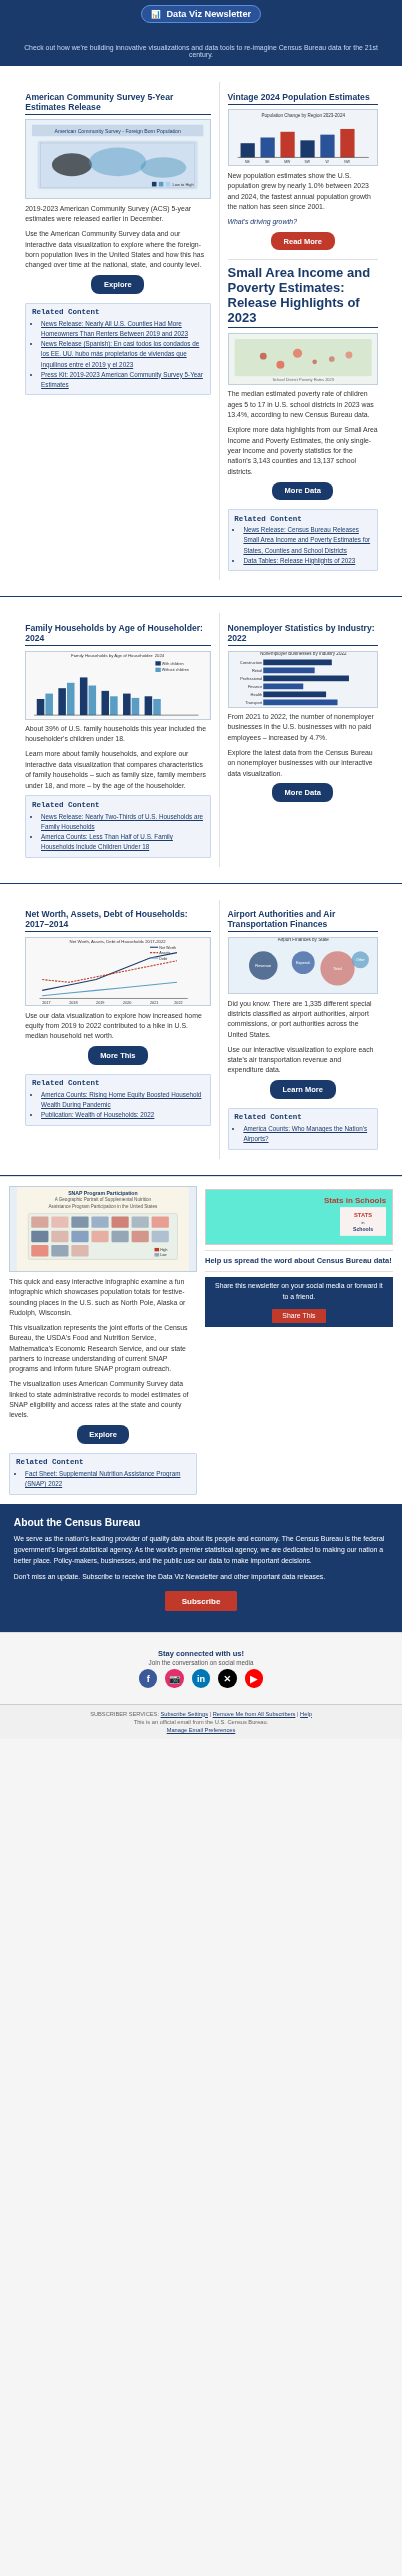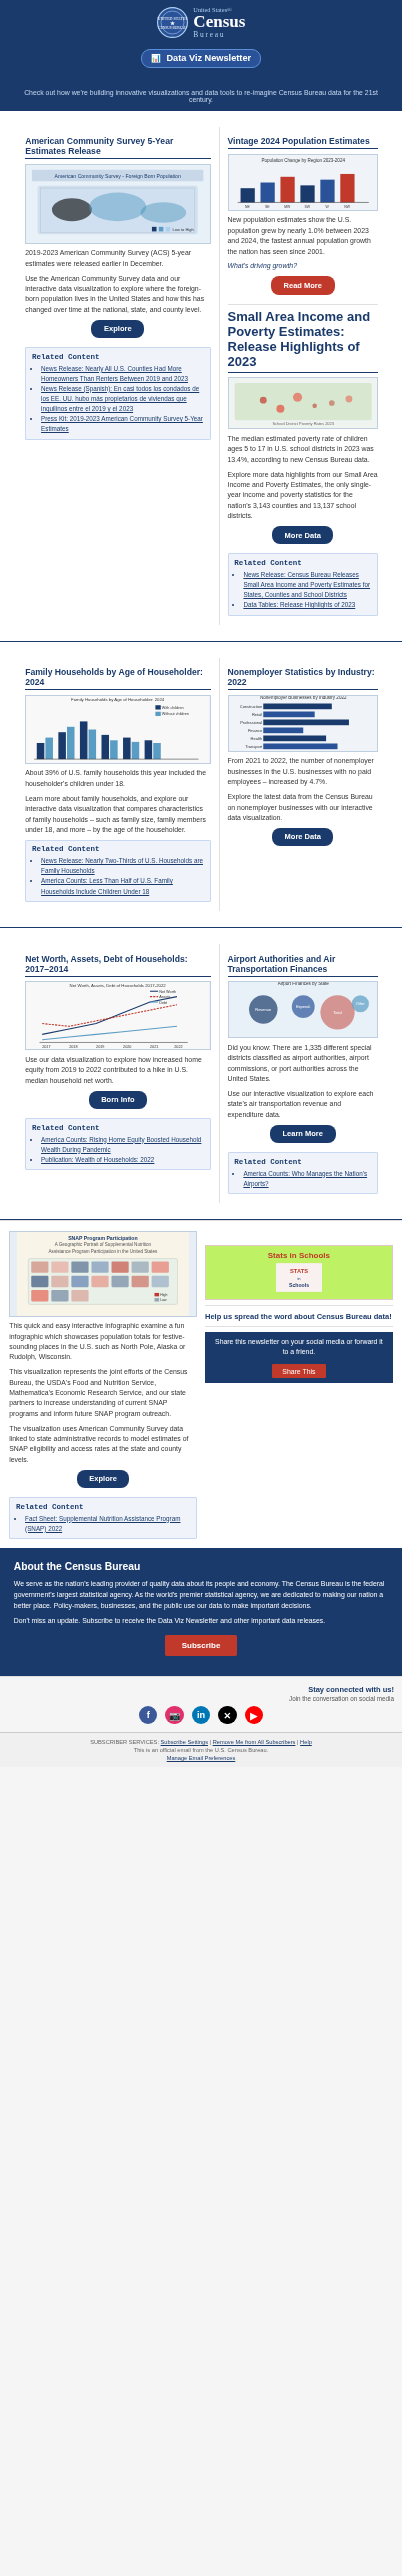--- a/index.html
+++ b/index.html
@@ -198,22 +198,22 @@
       padding: 5.7px 17px;
       font-size: 8px;
       font-weight: bold;
       border-radius: 1.7px;
       display: block;
       margin: 9px auto;
       cursor: pointer;
     }
     
     .social-section {
-      text-align: right;
-      padding: 8px;
+      text-align: center;
+      padding: 16px;
       background: #f5f5f5;
       border-top: 0.6px solid #ddd;
     }
     .social-icons {
       display: flex;
       justify-content: center;
       gap: 8px;
       margin-top: 3.4px;
     }
     .social-icon {
@@ -235,25 +235,25 @@
       font-size: 5.7px;
       color: #666;
       text-align: center;
       border-top: 0.6px solid #ccc;
     }
     .footer a {
       color: #1a3a6b;
     }
     
     .stats-schools {
-      background: #bef264;
+      background: #5eead4;
       border: 0.6px solid #e0c8c8;
       padding: 5.7px;
-      text-align: center;
-      margin-top: 14px;
+      text-align: right;
+      margin-top: 3px;
     }
     .stats-schools-title {
       color: #c0392b;
       font-weight: bold;
       font-size: 8px;
       margin-bottom: 2.3px;
     }
     .share-this {
       background: #1a3a6b;
       color: white;
@@ -289,37 +289,20 @@
     .explore-btn-wrapper {
       text-align: center;
       margin: 4.6px 0;
     }
   </style>
 </head>
 <body>
 
 <div class="email-wrapper">
 
-  <div class="header">
-    <div class="header-logo">
-
-      <svg width="31" height="31" viewBox="0 0 54 54" style="font-size:14px">
-        <circle cx="27" cy="27" r="26" fill="#2a5298" stroke="#aed0f0" stroke-width="2"></circle>
-        <circle cx="27" cy="27" r="20" fill="none" stroke="#aed0f0" stroke-width="1"></circle>
-        <text x="27" y="22" text-anchor="middle" font-size="7" fill="white" font-family="serif">UNITED STATES</text>
-        <text x="27" y="31" text-anchor="middle" font-size="9" fill="white" font-family="serif" font-weight="bold">★</text>
-        <text x="27" y="39" text-anchor="middle" font-size="6" fill="white" font-family="serif">CENSUS BUREAU</text>
-      </svg>
-      <div>
-        <div style="color:#aed0f0;font-size:6.3px;font-family:serif;">United States®</div>
-        <div style="color:white;font-size:17px;font-weight:bold;font-family:serif;line-height:1;">Census</div>
-        <div style="color:#aed0f0;font-size:7.5px;font-family:serif;letter-spacing:1.7px;">Bureau</div>
-      </div>
-    </div>
-  </div>
 
   <div class="newsletter-header">
     <div class="newsletter-title-box">
       <span class="newsletter-title-icon">📊</span>
       <span class="newsletter-title-text">Data Viz Newsletter</span>
     </div>
     <div class="newsletter-sub">Check out how we're building innovative visualizations and data tools to re-imagine Census Bureau data for the 21st century.</div>
   </div>
 
   <div class="two-col">
@@ -516,21 +499,21 @@
           <line x1="230" y1="20" x2="245" y2="20" stroke="#1a3a6b" stroke-width="2"></line>
           <text x="247" y="23" font-size="7" fill="#333">Net Worth</text>
           <line x1="230" y1="30" x2="245" y2="30" stroke="#c0392b" stroke-width="2" stroke-dasharray="4,2"></line>
           <text x="247" y="33" font-size="7" fill="#333">Assets</text>
           <line x1="230" y1="40" x2="245" y2="40" stroke="#5a9dc4" stroke-width="2"></line>
           <text x="247" y="43" font-size="7" fill="#333">Debt</text>
         </svg>
       </div>
       <div class="section-text">Use our data visualization to explore how increased home equity from 2019 to 2022 contributed to a hike in U.S. median household net worth.</div>
       <div class="btn-center">
-        <button class="btn btn-blue">Born Info</button>
+        <button class="btn btn-blue">More This</button>
       </div>
       <div class="related-content">
         <div class="related-title">Related Content</div>
         <ul class="related-list">
           <li><span class="link">America Counts: Rising Home Equity Boosted Household Wealth During Pandemic</span></li>
           <li><span class="link">Publication: Wealth of Households: 2022</span></li>
         </ul>
       </div>
     </div>
 

